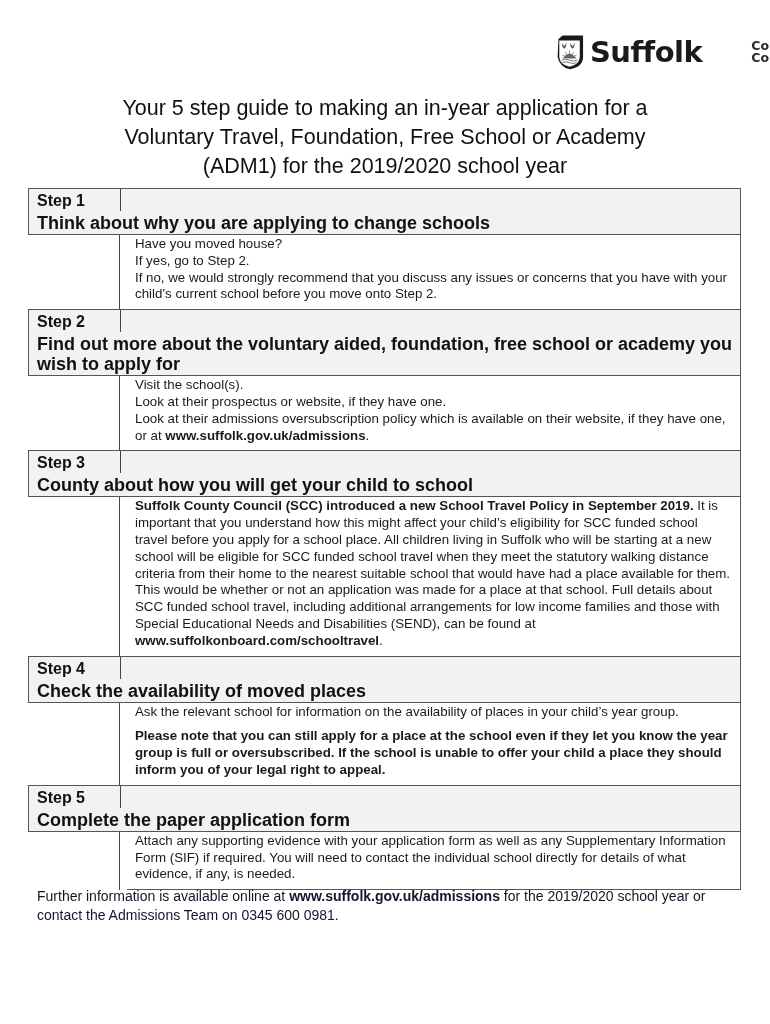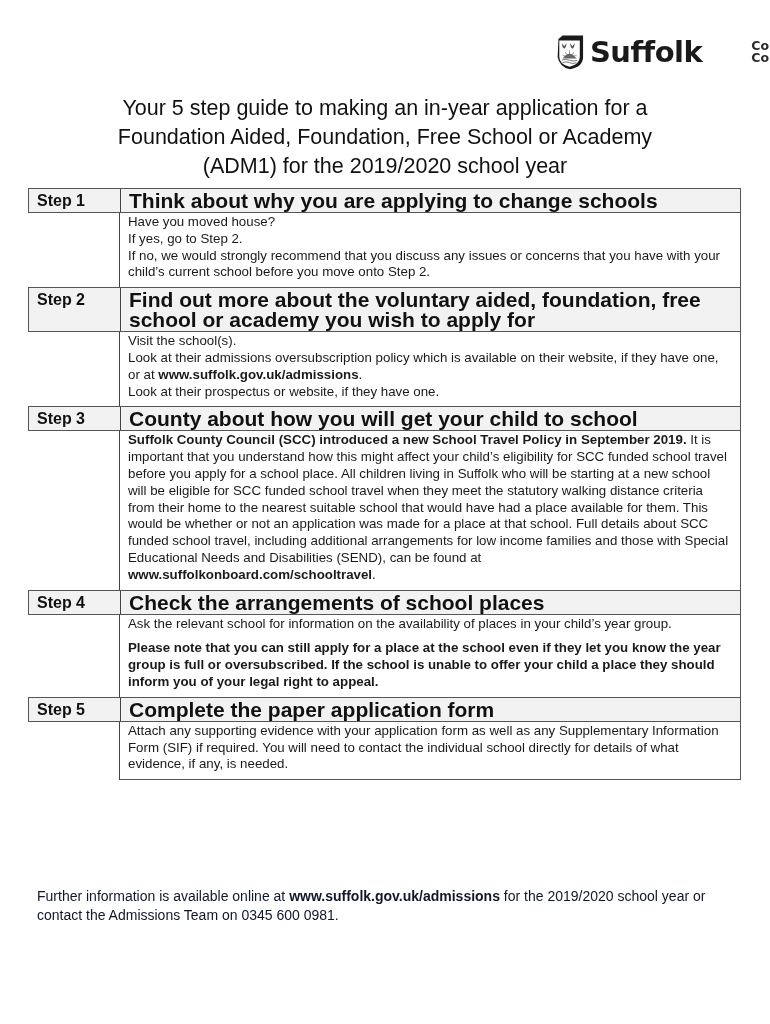--- a/index.html
+++ b/index.html
@@ -65,40 +65,42 @@
       position: absolute;
       left: 28px;
       top: 188px;
       width: 713px;
     }
     .step-head {
       display: flex;
       background: #f2f2f2;
       border: 1.5px solid #555;
       box-sizing: border-box;
+      flex-direction: column;
     }
     .step-head .label {
       width: 92px;
       flex: none;
       box-sizing: border-box;
       border-right: 1.5px solid #444;
       font-weight: bold;
       font-size: 16px;
       padding: 2px 0 0 8px;
       line-height: 20px;
     }
     .step-head .heading {
       flex: 1;
       font-weight: bold;
-      font-size: 21px;
+      font-size: 18px;
       line-height: 20px;
       padding: 2px 6px 1px 8px;
     }
     .step-body {
       display: flex;
+      gap: 7px;
     }
     .step-body .spacer {
       width: 92px;
       flex: none;
       box-sizing: border-box;
       border-right: 1.5px solid #444;
     }
     .step-body .content {
       flex: 1;
       border-right: 1.5px solid #555;
@@ -149,21 +151,21 @@
     <path d="M8 35 Q12 33 16.5 35 Q21 37 25 35" stroke="#777" stroke-width="1.2" fill="none"></path>
   </svg>
   <div class="words">
     <span class="brand">Suffolk</span>
     <span class="sub">County Council</span>
   </div>
 </div>
 
 <h1 class="title" style="margin:0;">
   <div>Your 5 step guide to making an in-year application for a</div>
-  <div>Foundation Aided, Foundation, Free School or Academy</div>
+  <div>Voluntary Travel, Foundation, Free School or Academy</div>
   <div>(ADM1) for the 2019/2020 school year</div>
 </h1>
 
 <div class="steps" id="steps">
     <div class="step-head">
       <div class="label">Step 1</div>
       <div class="heading">Think about why you are applying to change schools</div>
     </div>
     <div class="step-body">
       <div class="spacer"></div>
@@ -174,37 +176,37 @@
       </div>
     </div>
     <div class="step-head">
       <div class="label">Step 2</div>
       <div class="heading">Find out more about the voluntary aided, foundation, free school or academy you wish to apply for</div>
     </div>
     <div class="step-body">
       <div class="spacer"></div>
       <div class="content">
         <p><span>Visit the school(s).</span></p>
+        <p><span>Look at their prospectus or website, if they have one.</span></p>
         <p><span>Look at their admissions oversubscription policy which is available on their website, if they have one, or at </span><b>www.suffolk.gov.uk/admissions</b><span>.</span></p>
-        <p><span>Look at their prospectus or website, if they have one.</span></p>
       </div>
     </div>
     <div class="step-head">
       <div class="label">Step 3</div>
       <div class="heading">County about how you will get your child to school</div>
     </div>
     <div class="step-body">
       <div class="spacer"></div>
       <div class="content">
         <p><b>Suffolk County Council (SCC) introduced a new School Travel Policy in September 2019.</b><span> It is important that you understand how this might affect your child’s eligibility for SCC funded school travel before you apply for a school place.  All children living in Suffolk who will be starting at a new school will be eligible for SCC funded school travel when they meet the statutory walking distance criteria from their home to the nearest suitable school that would have had a place available for them. This would be whether or not an application was made for a place at that school. Full details about SCC funded school travel, including additional arrangements for low income families and those with Special Educational Needs and Disabilities (SEND), can be found at </span><b>www.suffolkonboard.com/schooltravel</b><span>.</span></p>
       </div>
     </div>
     <div class="step-head">
       <div class="label">Step 4</div>
-      <div class="heading">Check the arrangements of school places</div>
+      <div class="heading">Check the availability of moved places</div>
     </div>
     <div class="step-body">
       <div class="spacer"></div>
       <div class="content">
         <p><span>Ask the relevant school for information on the availability of places in your child’s year group.</span></p>
         <p class="gap"><b>Please note that you can still apply for a place at the school even if they let you know the year group is full or oversubscribed. If the school is unable to offer your child a place they should inform you of your legal right to appeal.</b></p>
       </div>
     </div>
     <div class="step-head">
       <div class="label">Step 5</div>

